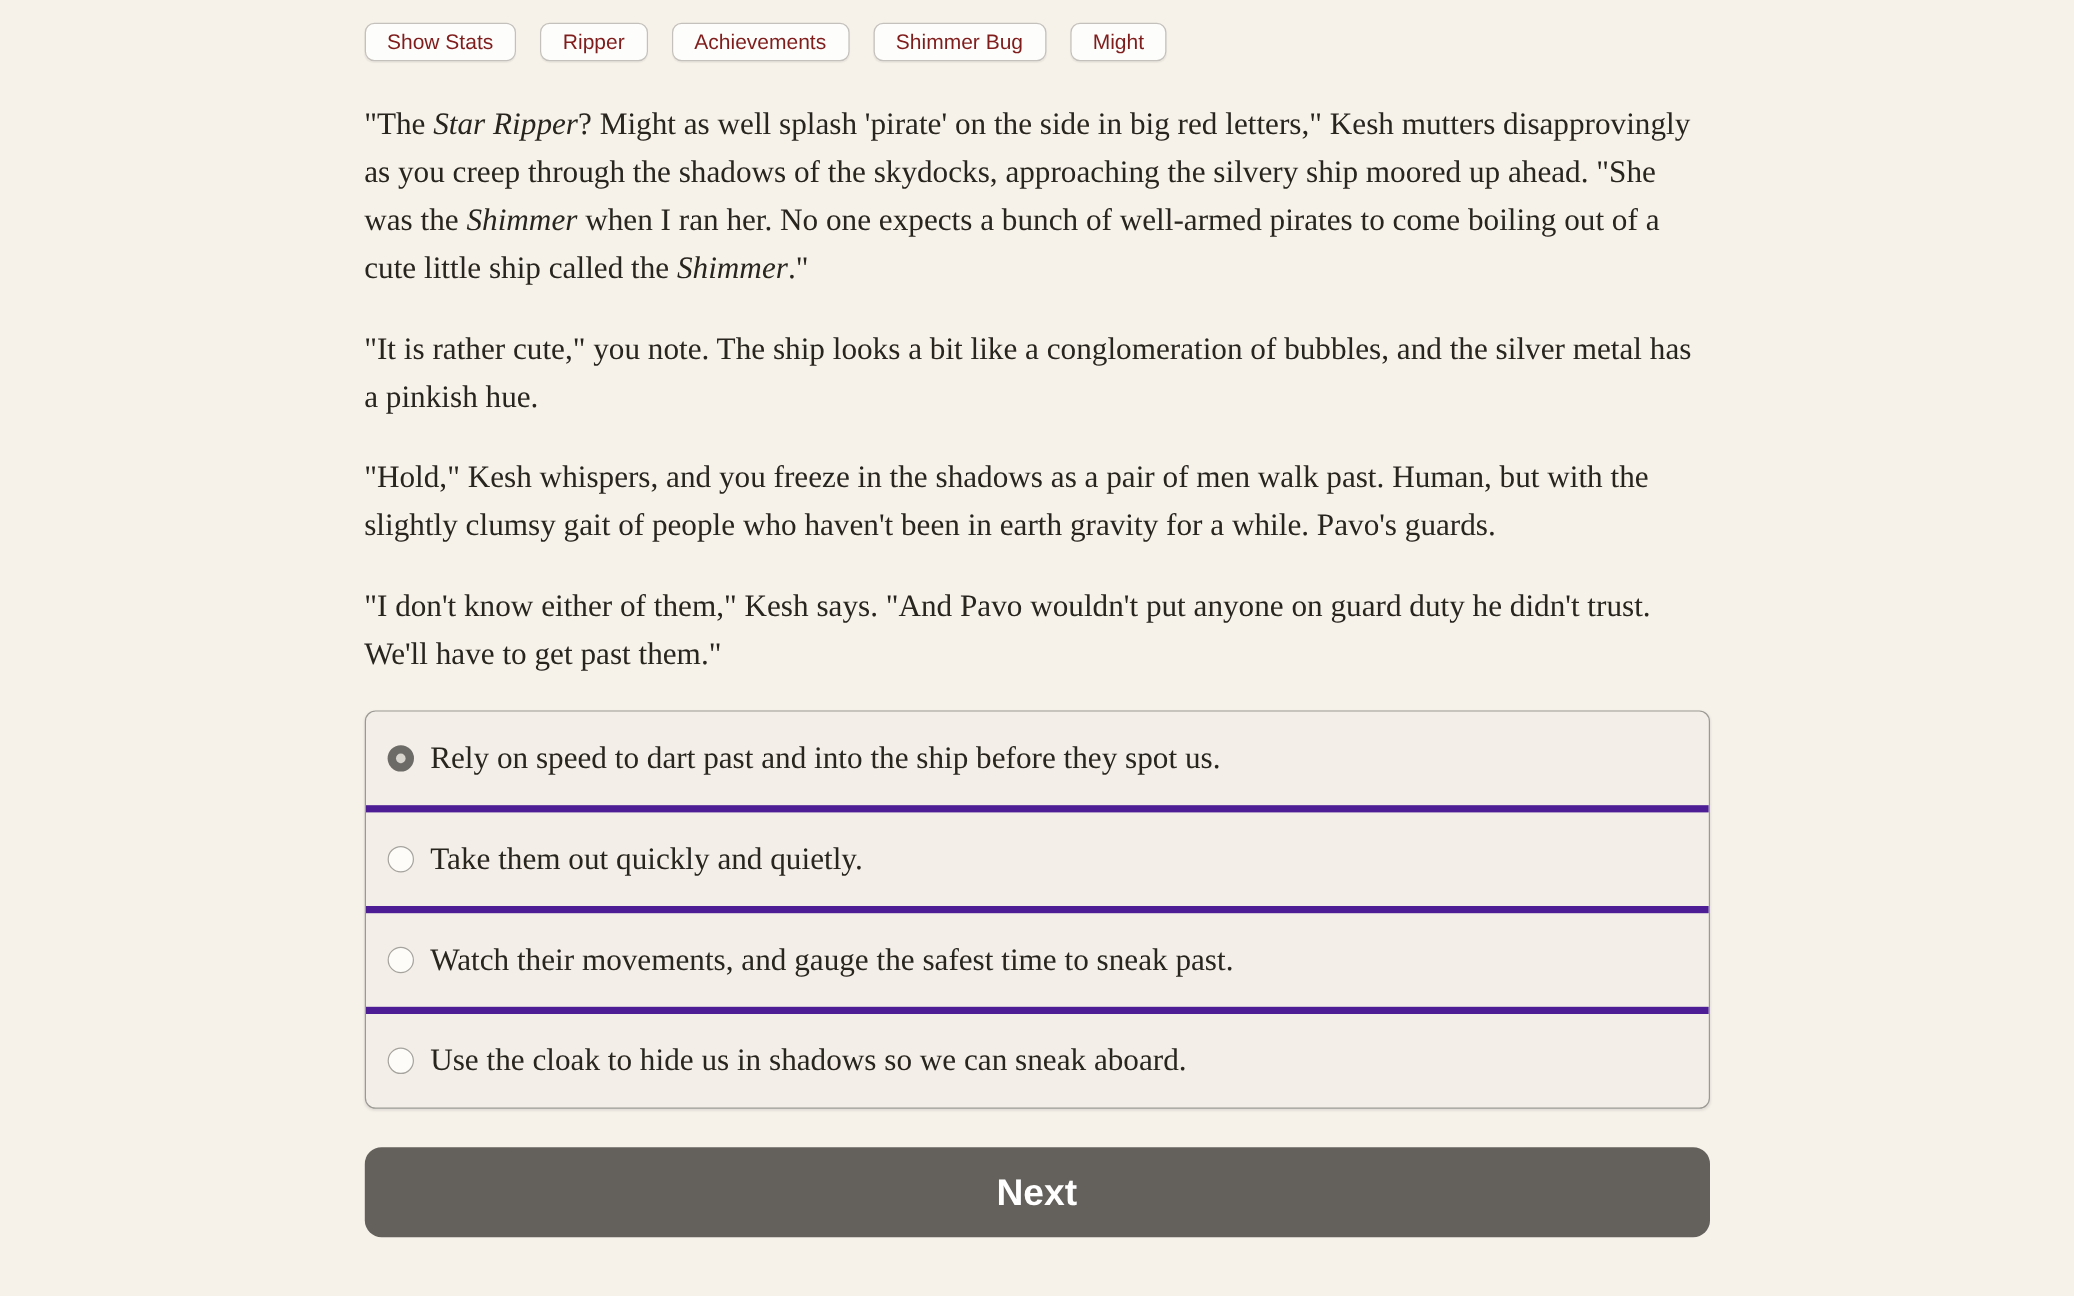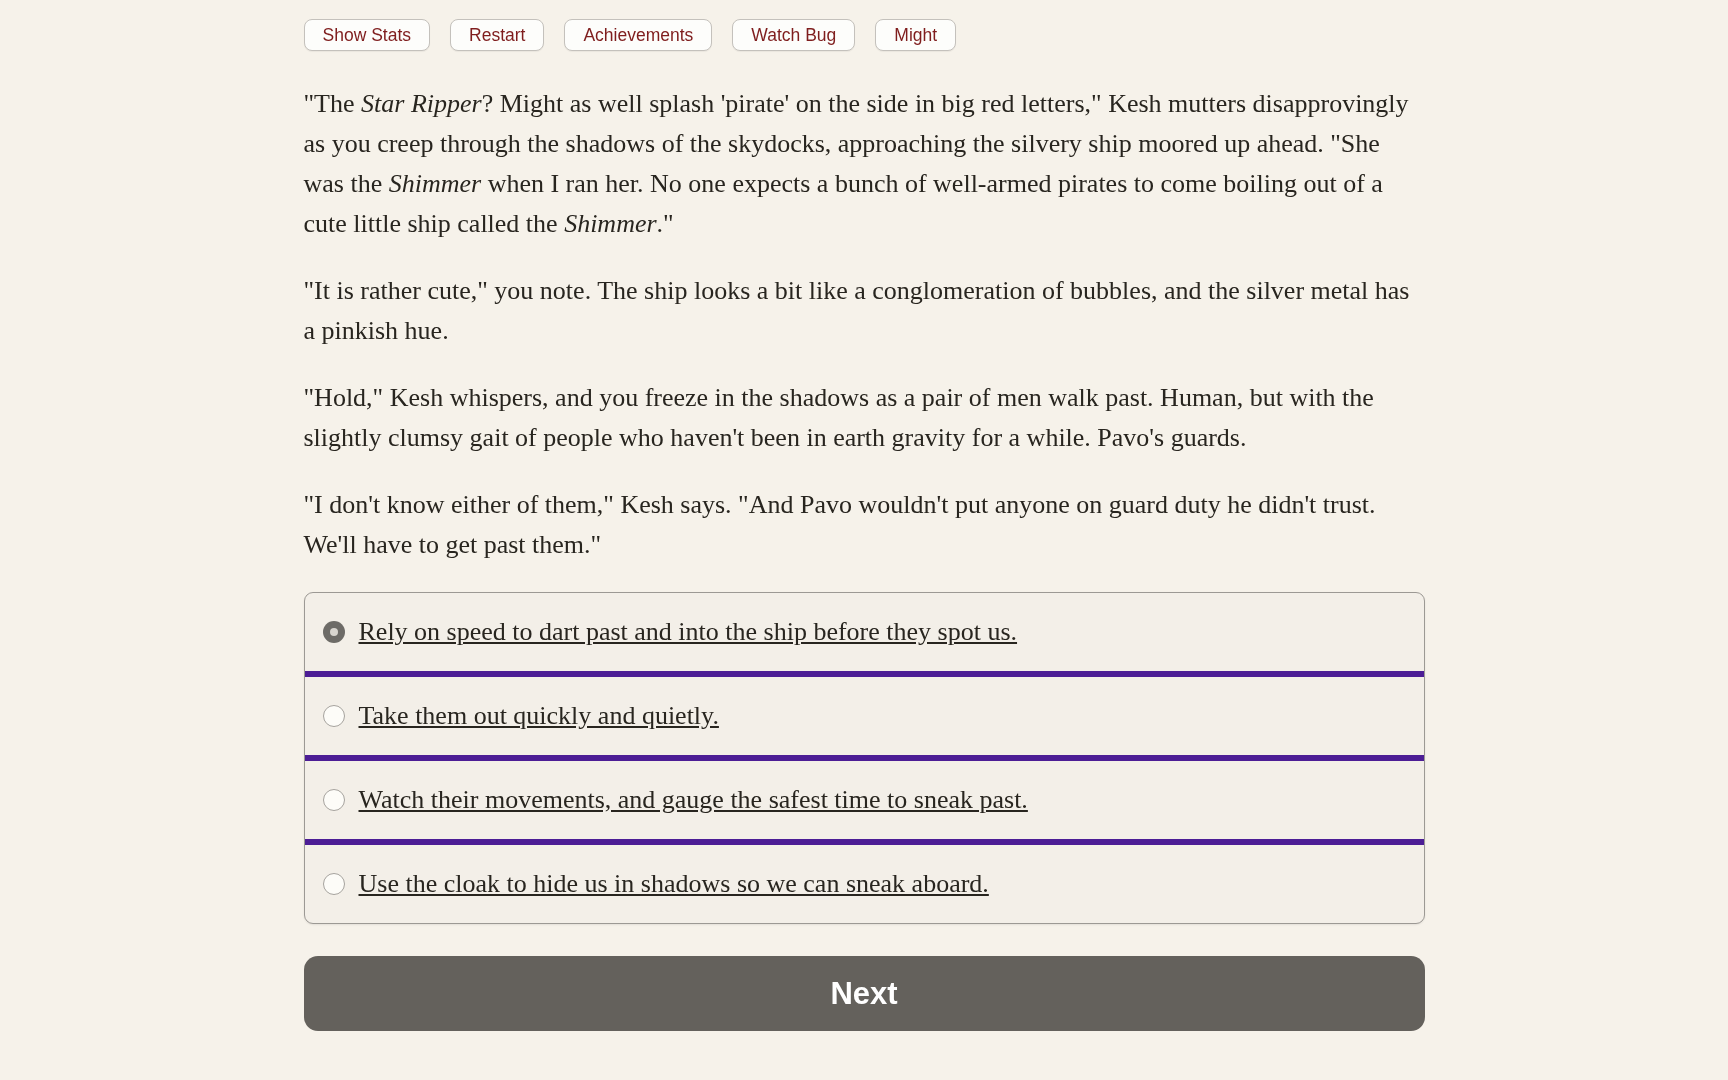--- a/index.html
+++ b/index.html
@@ -88,21 +88,20 @@
     height: 8px;
     border-radius: 50%;
     background: #d8d5cf;
     top: 7px;
     left: 7px;
   }
   .choice-label {
     color: #28251f;
     font-size: 26px;
     line-height: 34px;
-    text-decoration: underline;
   }
   
   .next-btn {
     display: block;
     width: 100%;
     margin-top: 32px;
     height: 75px;
     background: #64615c;
     border: none;
     border-radius: 14px;
@@ -113,23 +112,23 @@
     cursor: pointer;
   }
 </style>
 </head>
 <body>
 
 <div class="content">
 
   <div class="toolbar">
     <button>Show Stats</button>
-    <button>Restart</button>
+    <button>Ripper</button>
     <button>Achievements</button>
-    <button>Watch Bug</button>
+    <button>Shimmer Bug</button>
     <button>Might</button>
   </div>
 
   <div class="story">
       <p><span>"The </span><em>Star Ripper</em><span>? Might as well splash 'pirate' on the side in big red letters," Kesh mutters disapprovingly as you creep through the shadows of the skydocks, approaching the silvery ship moored up ahead. "She was the </span><em>Shimmer</em><span> when I ran her. No one expects a bunch of well-armed pirates to come boiling out of a cute little ship called the </span><em>Shimmer</em><span>."</span></p>
       <p><span>"It is rather cute," you note. The ship looks a bit like a conglomeration of bubbles, and the silver metal has a pinkish hue.</span></p>
       <p><span>"Hold," Kesh whispers, and you freeze in the shadows as a pair of men walk past. Human, but with the slightly clumsy gait of people who haven't been in earth gravity for a while. Pavo's guards.</span></p>
       <p><span>"I don't know either of them," Kesh says. "And Pavo wouldn't put anyone on guard duty he didn't trust. We'll have to get past them."</span></p>
     </div>
 

